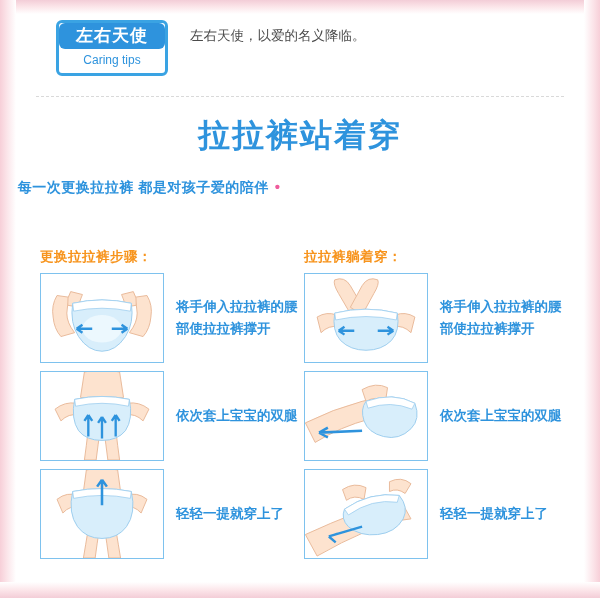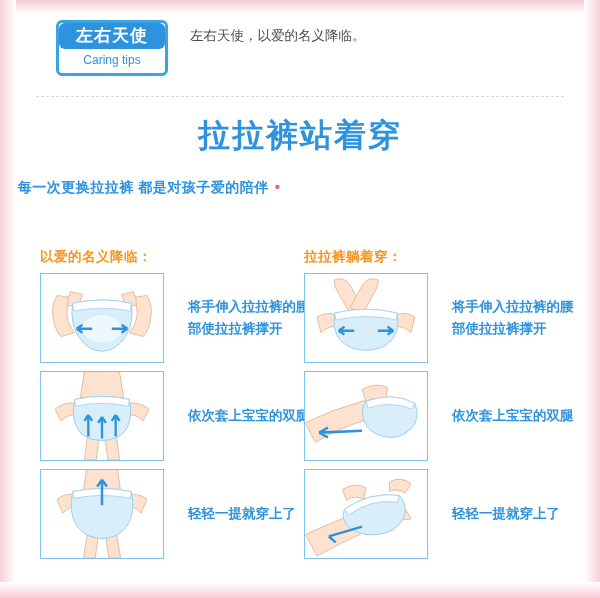--- a/index.html
+++ b/index.html
@@ -160,21 +160,20 @@
     font-size: 13.5px;
     font-weight: bold;
     margin-bottom: 7px;
     letter-spacing: 0.5px;
   }
 
   .step-row {
     display: flex;
     align-items: center;
     margin-bottom: 8px;
-    gap: 12px;
   }
   .step-img {
     width: 124px;
     height: 90px;
     border: 1px solid #7ec2ee;
     background: #ffffff;
     box-sizing: border-box;
     position: relative;
     overflow: hidden;
     flex: none;
@@ -212,21 +211,21 @@
 
   <div class="divider"></div>
 
   <div id="main-title">拉拉裤站着穿</div>
 
   <div id="sub-title">
     <span class="dot">•</span><span>每一次更换拉拉裤 都是对孩子爱的陪伴</span><span class="dot">•</span>
   </div>
 
   <div class="column left">
-    <div class="col-head">以爱的名义降临：</div>
+    <div class="col-head">更换拉拉裤步骤：</div>
 
     <div class="step-row">
       <div class="step-img">
         <svg viewBox="0 0 124 90">
 
           <path d="M16 22 q-6 10 -4 22 q1 12 8 20 l14 -4 q-8 -10 -8 -20 q0 -10 4 -16 z" fill="#fde3cf" stroke="#e8b99a" stroke-width="1"></path>
           <path d="M30 18 q-4 6 -3 14 l12 2 q0 -8 3 -13 z" fill="#fde3cf" stroke="#e8b99a" stroke-width="1"></path>
           <path d="M108 22 q6 10 4 22 q-1 12 -8 20 l-14 -4 q8 -10 8 -20 q0 -10 -4 -16 z" fill="#fde3cf" stroke="#e8b99a" stroke-width="1"></path>
           <path d="M94 18 q4 6 3 14 l-12 2 q0 -8 -3 -13 z" fill="#fde3cf" stroke="#e8b99a" stroke-width="1"></path>
 

